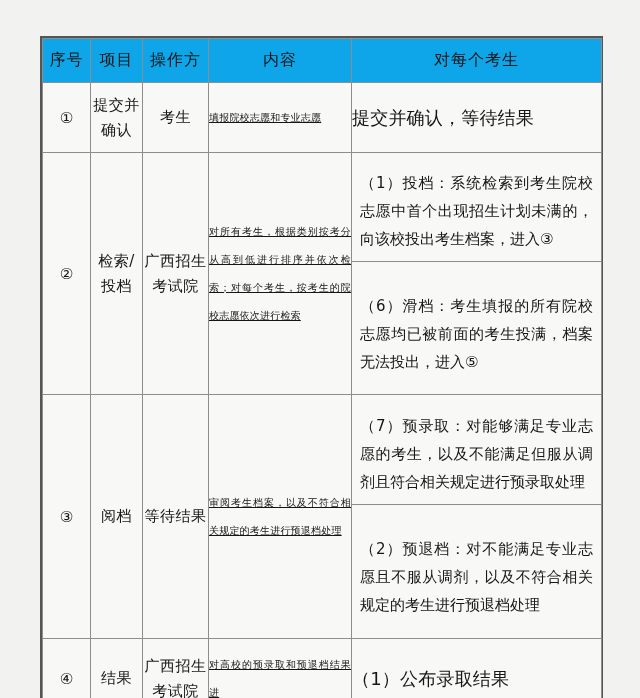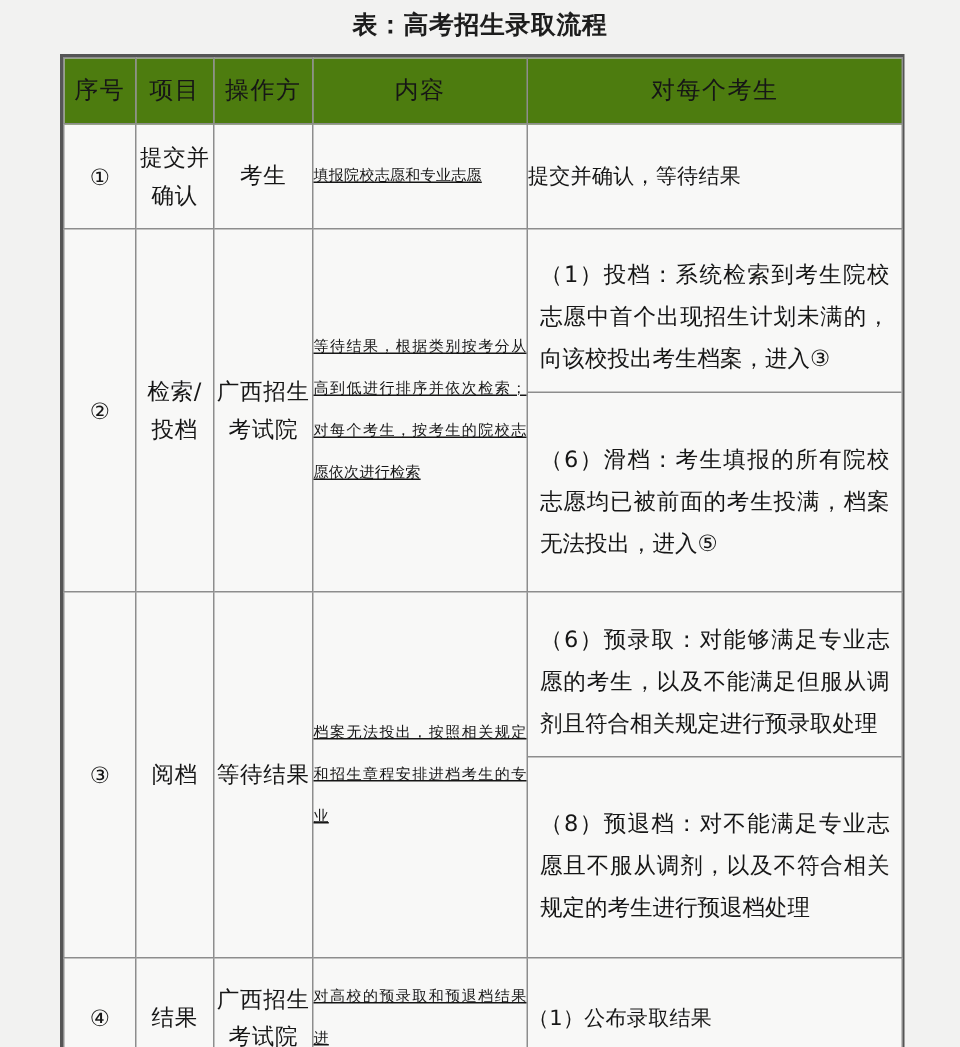--- a/index.html
+++ b/index.html
@@ -47,21 +47,21 @@
     background: #f8f8f7;
   }
   table.flow td, table.flow th {
     border: 1px solid #8d8d8d;
     vertical-align: middle;
     box-sizing: border-box;
     color: #161616;
     padding: 0;
   }
   thead th {
-    background: #4d7c0f;
+    background: #0ea5e9;
     font-weight: normal;
     font-size: 16px;
     height: 44px;
     text-align: center;
     letter-spacing: 1px;
     border-bottom: 2px solid #6a6a6a;
   }
   .col-no    { width: 48px; }
   .col-item  { width: 52px; }
   .col-actor { width: 66px; }
@@ -83,21 +83,21 @@
   td.c-cont {
     font-size: 10px;
     line-height: 28px;
     padding: 5px 6px 5px 7px;
     text-align: justify;
     text-align-last: left;
     letter-spacing: 0.2px;
     text-decoration: underline;
   }
   td.c-res {
-    font-size: 14px;
+    font-size: 18px;
     line-height: 28px;
     padding: 6px 8px 6px 8px;
     text-align: justify;
     text-align-last: left;
     letter-spacing: 0.2px;
   }
   .res-stack {
     display: flex;
     flex-direction: column;
     height: 100%;
@@ -123,21 +123,20 @@
   .row-h1 { height: 70px; }
   .row-h2 { height: 242px; }
   .row-h3 { height: 244px; }
   .row-h4 { height: 80px; }
 </style>
 </head>
 <body>
 
 <div class="page">
 
-  <div class="title">表：高考招生录取流程</div>
 
   <div class="table-wrap">
     <table class="flow">
       <colgroup>
         <col class="col-no">
         <col class="col-item">
         <col class="col-actor">
         <col class="col-cont">
         <col class="col-res">
       </colgroup>
@@ -157,38 +156,38 @@
           <td class="c-item">提交并确认</td>
           <td class="c-actor">考生</td>
           <td class="c-cont">填报院校志愿和专业志愿</td>
           <td class="c-res">提交并确认，等待结果</td>
         </tr>
 
         <tr class="row-h2">
           <td class="c-no">②</td>
           <td class="c-item">检索/投档</td>
           <td class="c-actor">广西招生考试院</td>
-          <td class="c-cont">等待结果，根据类别按考分从高到低进行排序并依次检索；对每个考生，按考生的院校志愿依次进行检索</td>
+          <td class="c-cont">对所有考生，根据类别按考分从高到低进行排序并依次检索；对每个考生，按考生的院校志愿依次进行检索</td>
           <td class="nopad">
             <div class="res-stack">
               <div class="res-cell">（1）投档：系统检索到考生院校志愿中首个出现招生计划未满的，向该校投出考生档案，进入③</div>
               <div class="res-cell">（6）滑档：考生填报的所有院校志愿均已被前面的考生投满，档案无法投出，进入⑤</div>
             </div>
           </td>
         </tr>
 
         <tr class="row-h3">
           <td class="c-no">③</td>
           <td class="c-item">阅档</td>
           <td class="c-actor">等待结果</td>
-          <td class="c-cont">档案无法投出，按照相关规定和招生章程安排进档考生的专业</td>
+          <td class="c-cont">审阅考生档案，以及不符合相关规定的考生进行预退档处理</td>
           <td class="nopad">
             <div class="res-stack">
-              <div class="res-cell">（6）预录取：对能够满足专业志愿的考生，以及不能满足但服从调剂且符合相关规定进行预录取处理</div>
-              <div class="res-cell">（8）预退档：对不能满足专业志愿且不服从调剂，以及不符合相关规定的考生进行预退档处理</div>
+              <div class="res-cell">（7）预录取：对能够满足专业志愿的考生，以及不能满足但服从调剂且符合相关规定进行预录取处理</div>
+              <div class="res-cell">（2）预退档：对不能满足专业志愿且不服从调剂，以及不符合相关规定的考生进行预退档处理</div>
             </div>
           </td>
         </tr>
 
         <tr class="row-h4">
           <td class="c-no">④</td>
           <td class="c-item">结果</td>
           <td class="c-actor">广西招生考试院</td>
           <td class="c-cont">对高校的预录取和预退档结果进</td>
           <td class="c-res">（1）公布录取结果</td>

